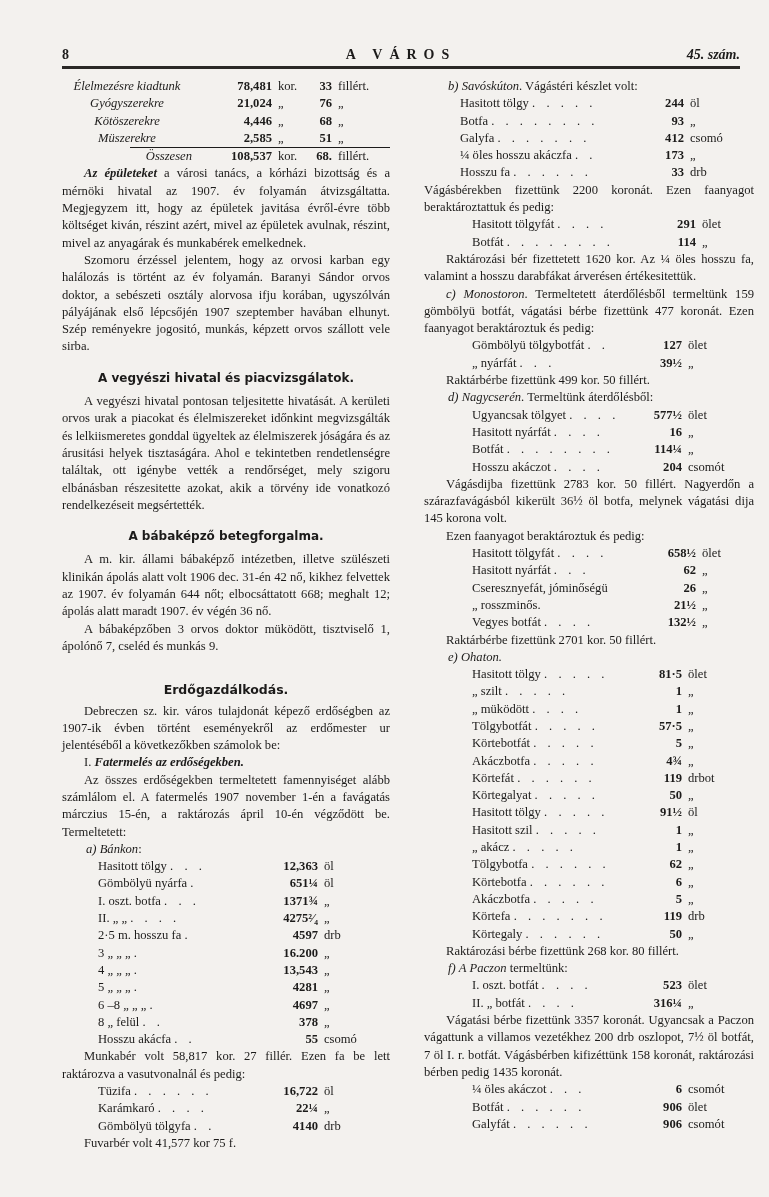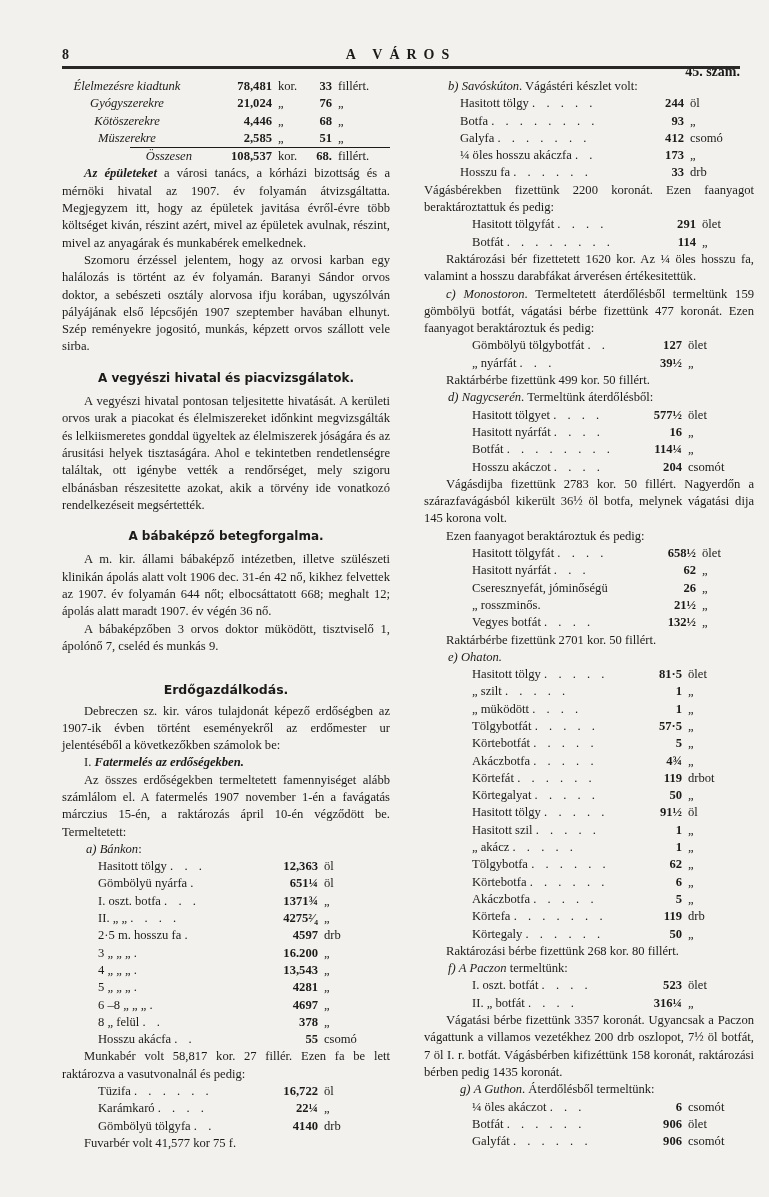--- a/index.html
+++ b/index.html
@@ -6,21 +6,21 @@
   body {
     width: 769px; height: 1197px; overflow: hidden;
     background: #f3f1ee;
     font-family: "Liberation Serif", "DejaVu Serif", serif;
     color: #1c1b1a;
     position: relative;
   }
   .header { position: absolute; top: 47px; left: 62px; width: 678px; height: 20px; font-size: 14px; }
   .header .pg { position: absolute; left: 0; top: 0; font-weight: bold; }
   .header .title { position: absolute; left: 0; right: 0; text-align: center; letter-spacing: 7px; font-weight: bold; }
-  .header .issue { position: absolute; right: 0; top: 17px; font-weight: bold; }
+  .header .issue { position: absolute; right: 0; top: 0; font-weight: bold; font-style: italic; }
   .rule { position: absolute; top: 66px; left: 62px; width: 678px; height: 3px; background: #2a2826; }
 
   .col { position: absolute; top: 78px; font-size: 12.6px; line-height: 17.3px; }
   .col.left { left: 62px; width: 328px; }
   .col.right { left: 424px; width: 330px; }
 
   p { margin: 0; text-align: justify; }
   .indent { text-indent: 22px; }
   .head { text-align: center; font-weight: bold; font-family: "DejaVu Sans", sans-serif; font-size: 12px; margin: 14px 0 6px; }
   .head.big { font-size: 12.5px; margin: 16px 0 4px; }
@@ -244,21 +244,21 @@
         <span class="lbl"><span>„   nyárfát</span> <span class="dots">. . .</span></span>
         <span class="num">39½</span>
         <span class="unit">„</span>
       </div>
     </div>
   <p class="indent">Raktárbérbe fizettünk 499 kor. 50 fillért.</p>
 
   <p class="sub"><i>d)</i> <i>Nagycserén</i><span>. Termeltünk áterdőlésből:</span></p>
   <div class="tbl rt sub3" id="tblD">
       <div class="row">
-        <span class="lbl"><span>Hasitott tölgyet</span> <span class="dots">. . . .</span></span>
+        <span class="lbl"><span>Ugyancsak tölgyet</span> <span class="dots">. . . .</span></span>
         <span class="num">577½</span>
         <span class="unit">ölet</span>
       </div>
       <div class="row">
         <span class="lbl"><span>Hasitott nyárfát</span> <span class="dots">. . . .</span></span>
         <span class="num">16</span>
         <span class="unit">„</span>
       </div>
       <div class="row">
         <span class="lbl"><span>Botfát</span> <span class="dots">. . . . . . . .</span></span>
@@ -397,21 +397,20 @@
         <span class="unit">ölet</span>
       </div>
       <div class="row">
         <span class="lbl"><span>II.  „  botfát</span> <span class="dots">. . . .</span></span>
         <span class="num">316¼</span>
         <span class="unit">„</span>
       </div>
     </div>
   <p class="indent">Vágatási bérbe fizettünk 3357 koronát. Ugyancsak a Paczon vágattunk a villamos vezetékhez 200 drb oszlopot, 7½ öl botfát, 7 öl I. r. botfát. Vágásbérben kifizéttünk 158 koronát, raktározási bérben pedig 1435 koronát.</p>
 
-  <p class="sub2"><i>g)</i> <i>A Guthon</i><span>. Áterdőlésből termeltünk:</span></p>
   <div class="tbl rt sub3" id="tblG">
       <div class="row">
         <span class="lbl"><span>¼ öles akáczot</span> <span class="dots">. . .</span></span>
         <span class="num">6</span>
         <span class="unit">csomót</span>
       </div>
       <div class="row">
         <span class="lbl"><span>Botfát</span> <span class="dots">. . . . . .</span></span>
         <span class="num">906</span>
         <span class="unit">ölet</span>

